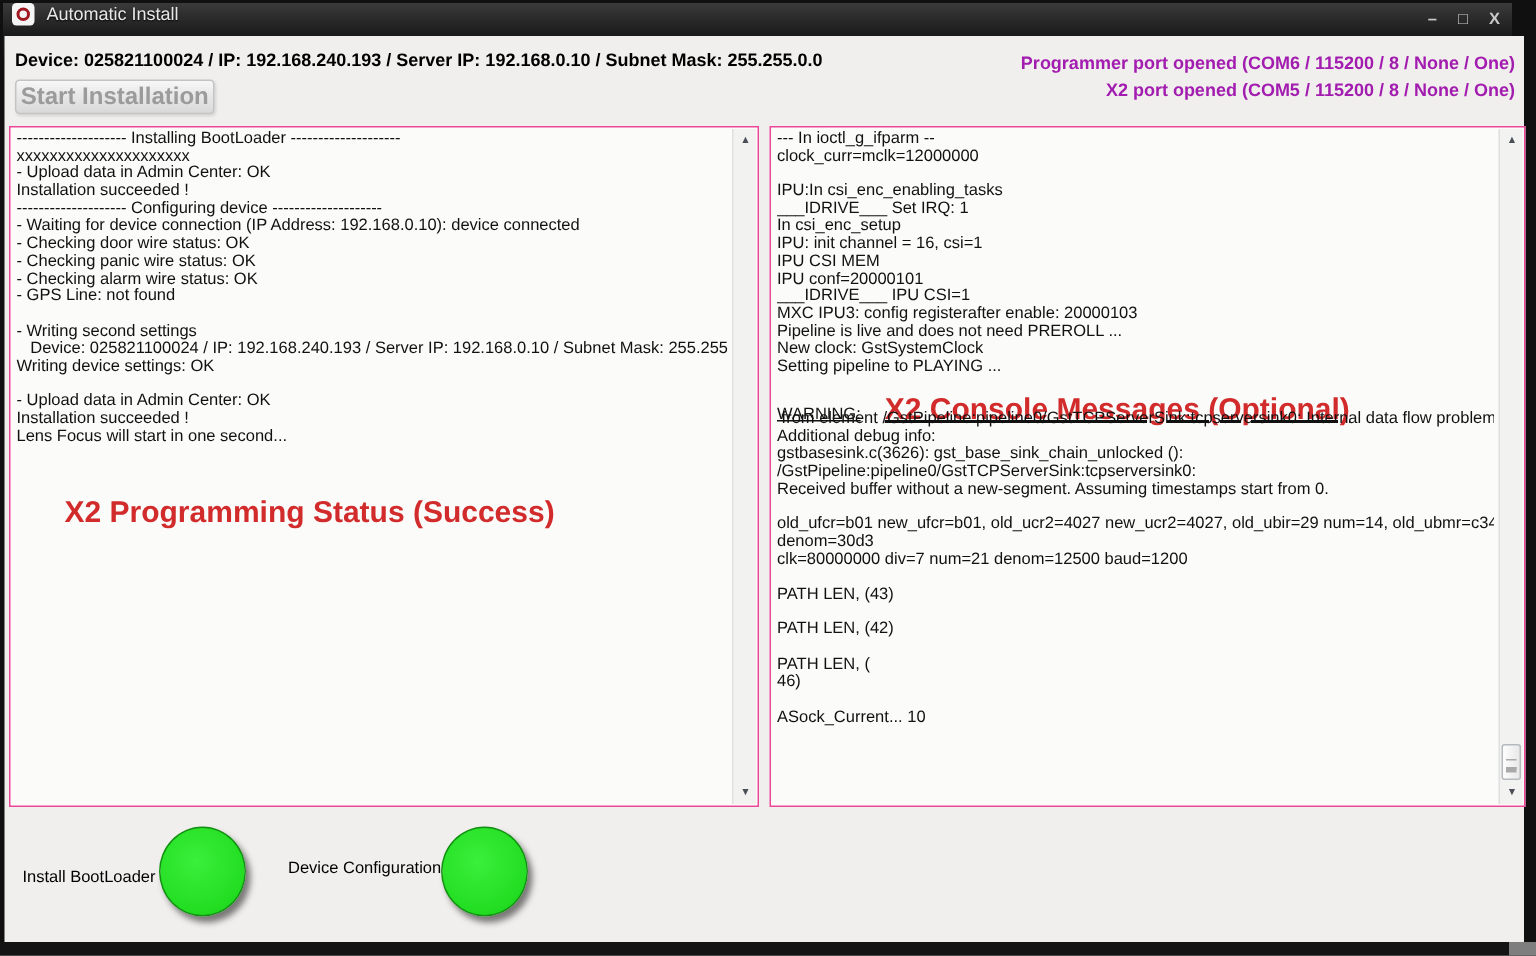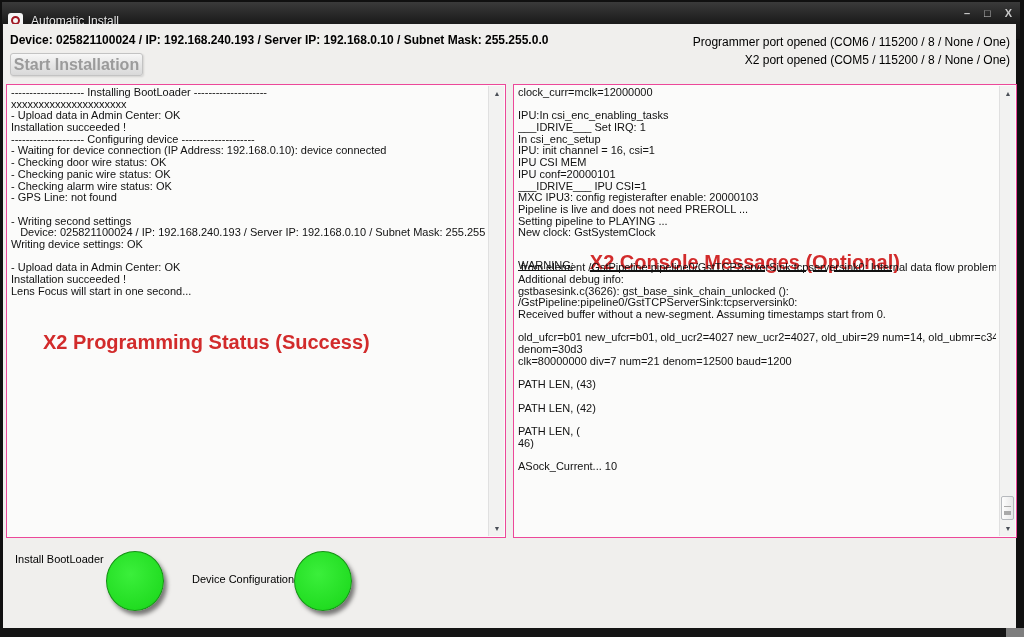--- a/index.html
+++ b/index.html
@@ -1,33 +1,33 @@
 <!DOCTYPE html>
 <html style="--annotation-red: #d22b2b;"><head>
 <meta charset="utf-8">
 <style>
   * { margin:0; padding:0; box-sizing:border-box; }
   html,body { width:1024px; height:637px; overflow:hidden; font-family:"Liberation Sans", sans-serif; }
   #window { position:absolute; inset:0; width:1024px; height:637px; background:#101010; }
 
   
-  #titlebar { position:absolute; left:2px; top:2px; right:4px; height:37px;
-    background:linear-gradient(#3a3a3a,#1c1c1c 55%,#141414); display:flex; align-items:center; }
+  #titlebar { position:absolute; left:2px; top:2px; right:16px; height:37px;
+    background:linear-gradient(#3a3a3a,#1c1c1c 55%,#141414); display:flex; align-items:flex-start; }
   #app-icon { width:15px; height:15px; margin-left:6px; background:#f5f5f5; border-radius:3px;
     display:flex; align-items:center; justify-content:center; }
   #app-icon .ring { width:9px; height:9px; border:2.5px solid #a01722; border-radius:50%; }
   #title-text { color:#e8e8e8; font-size:12px; margin-left:8px; text-shadow:0 1px 1px #000; }
   #win-controls { position:absolute; right:8px; top:0; height:22px; display:flex; align-items:center; gap:14px; }
   .win-btn { color:#c9c9c9; font-size:11px; font-weight:bold; cursor:default; line-height:22px; }
 
   
   #content { position:absolute; left:3px; top:24px; width:1013px; height:604px; background:#f0efed; }
 
   #device-info { position:absolute; left:7px; top:9px; font-size:12px; font-weight:bold; color:#000; }
-  #ports { position:absolute; right:6px; top:9px; text-align:right; font-size:12px; font-weight:normal; color:#000000; line-height:18px; }
+  #ports { position:absolute; right:6px; top:9px; text-align:right; font-size:12px; font-weight:bold; color:#a21caf; line-height:18px; }
 
   #start-btn { position:absolute; left:7px; top:29px; width:133px; height:23px;
     background:linear-gradient(#f7f7f7,#e8e8e8 45%,#d9d9d9); border:1px solid #c3c3c3; border-radius:3px;
     font-size:16px; font-weight:bold; color:#9b9b9b; font-family:"Liberation Sans",sans-serif;
     box-shadow:1px 1px 2px rgba(0,0,0,0.12); }
 
   .log-panel { position:absolute; top:60px; height:454px; background:#fbfbfa; border:1px solid #ec4899; }
   #left-panel  { left:3px;  width:500px; }
   #right-panel { left:510px; width:504px; }
 
@@ -46,21 +46,21 @@
 
   
   .annotation { color:var(--annotation-red,#d22b2b); font-weight:bold; letter-spacing:0; }
   #left-annotation { position:absolute; left:36px; top:246px; font-size:20px; }
   .warning-row { display:flex; align-items:baseline; height:11.7px; overflow:visible;text-decoration:underline; }
   .warning-row .warn-label { font-size:11px; white-space:pre; }
   .warning-row .annotation { font-size:20px; margin-left:16px; white-space:pre; }
 
   
   .status-label { position:absolute; font-size:11px; color:#000; }
-  #label-bootloader { left:12px; top:529px;text-align:right; }
+  #label-bootloader { left:12px; top:555px;text-align:right; }
   #label-devconfig  { left:189px; top:549px; }
   .indicator { position:absolute; width:58px; height:60px; border-radius:50%;
     background:radial-gradient(circle at 42% 38%, #3bef3b, #22dd22 70%, #17c417);
     border:1px solid #129012; box-shadow:3px 4px 4px rgba(0,0,0,0.5); }
   #indicator-bootloader { left:103px; top:527px; }
   #indicator-devconfig  { left:291px; top:527px; }
 
   
   #bottom-strip { position:absolute; left:0; bottom:0; width:1024px; height:9px; background:#141414; }
   #bottom-corner { position:absolute; right:0; bottom:0; width:18px; height:9px; background:#7e7e7e; }
@@ -117,33 +117,34 @@
       <div id="left-annotation" class="annotation">X2 Programming Status (Success)</div>
       <div class="vscroll">
         <div class="sb-arrow sb-up">▲</div>
         <div class="sb-arrow sb-down">▼</div>
       </div>
     </div>
 
     <div id="right-panel" class="log-panel">
       <div class="log-content">
         <div>
+            <div class="log-line">--- In ioctl_g_ifparm --</div>
             <div class="log-line">clock_curr=mclk=12000000</div>
             <div class="log-line"></div>
             <div class="log-line">IPU:In csi_enc_enabling_tasks</div>
             <div class="log-line">___IDRIVE___ Set IRQ: 1</div>
             <div class="log-line">In csi_enc_setup</div>
             <div class="log-line">IPU: init channel = 16, csi=1</div>
             <div class="log-line">IPU CSI MEM</div>
             <div class="log-line">IPU conf=20000101</div>
             <div class="log-line">___IDRIVE___ IPU CSI=1</div>
             <div class="log-line">MXC IPU3: config registerafter enable: 20000103</div>
             <div class="log-line">Pipeline is live and does not need PREROLL ...</div>
+            <div class="log-line">New clock: GstSystemClock</div>
             <div class="log-line">Setting pipeline to PLAYING ...</div>
-            <div class="log-line">New clock: GstSystemClock</div>
             <div class="log-line"></div>
           </div>
         <div class="warning-row">
           <span class="warn-label">WARNING:</span>
           <span class="annotation">X2 Console Messages (Optional)</span>
         </div>
         <div>
             <div class="log-line"> from element /GstPipeline:pipeline0/GstTCPServerSink:tcpserversink0: Internal data flow problem.</div>
             <div class="log-line">Additional debug info:</div>
             <div class="log-line">gstbasesink.c(3626): gst_base_sink_chain_unlocked ():</div>

